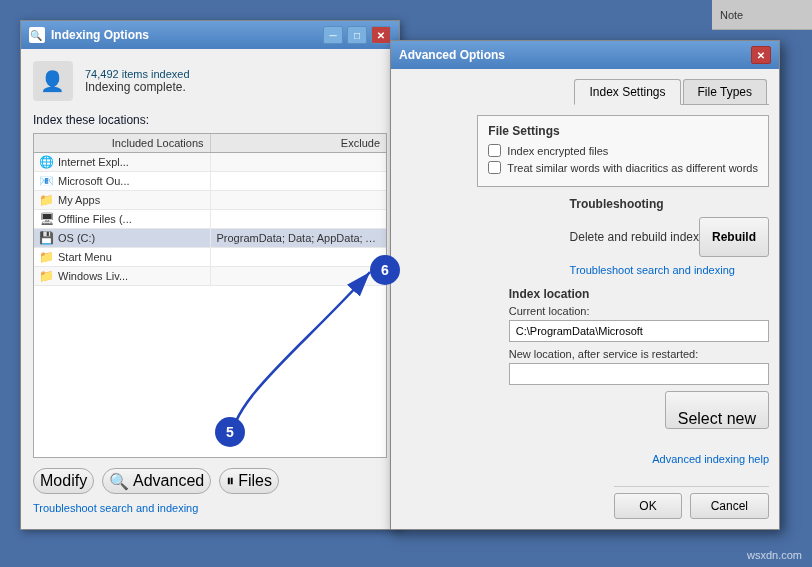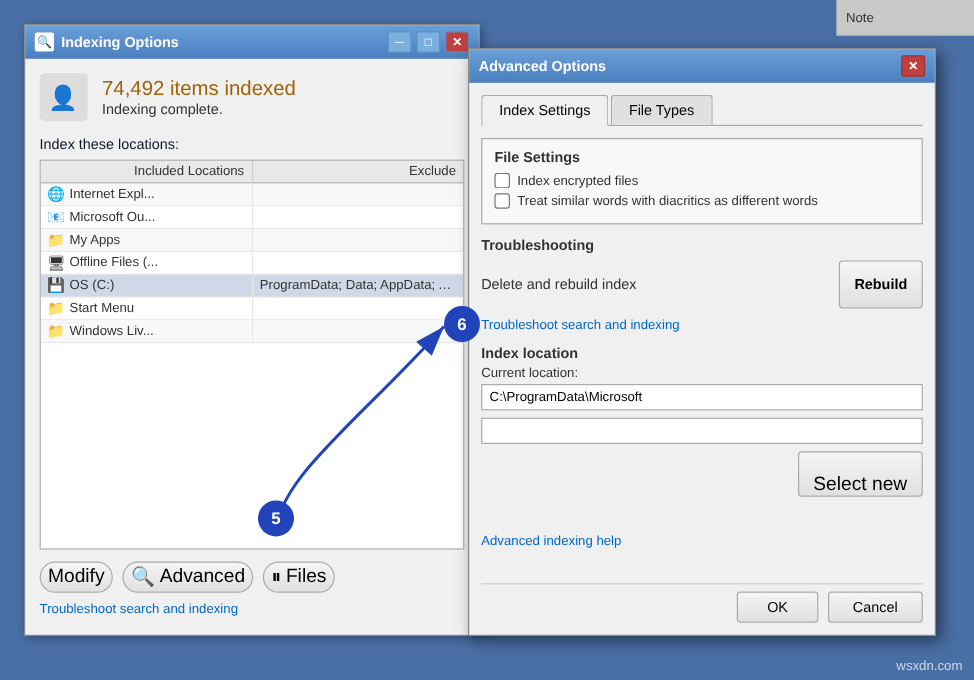--- a/index.html
+++ b/index.html
@@ -105,21 +105,21 @@
       height: 40px;
       margin-right: 12px;
       background: #ddd;
       border-radius: 4px;
       display: flex;
       align-items: center;
       justify-content: center;
       font-size: 20px;
     }
     .index-info { flex: 1; }
-    .items-count { font-size: 17px; color: #a16207; }
+    .items-count { font-size: 11px; color: #0c4a6e; }
     .index-complete { font-size: 12px; color: #333; }
 
     .section-label {
       font-size: 12px;
       color: #0f172a;
       margin-bottom: 6px;
     }
 
     .locations-table {
       border: 1px solid #aaa;
@@ -235,20 +235,21 @@
       font-size: 10px;
       color: white;
       cursor: pointer;
     }
 
     .dialog-content {
       padding: 10px;
       height: calc(100% - 28px);
       display: flex;
       flex-direction: column;
+      align-items: flex-end;
     }
 
     
     .tabs {
       display: flex;
       border-bottom: 1px solid #aaa;
       margin-bottom: 10px;
     }
     .tab {
       padding: 5px 14px;
@@ -447,21 +448,21 @@
       height: 567px;
       pointer-events: none;
       z-index: 9;
     }
 
     
     .note-area {
       position: absolute;
       top: 0;
       right: 0;
-      width: 115px;
+      width: 100px;
       height: 30px;
       background: #c8c8c8;
       border-bottom: 1px solid #aaa;
       display: flex;
       align-items: center;
       padding: 0 8px;
       font-size: 11px;
       color: #333;
       z-index: 5;
       text-align: center;
@@ -611,20 +612,21 @@
         <span class="troubleshoot-label">Delete and rebuild index</span>
         <button class="dialog-btn">Rebuild</button>
       </div>
       <a class="trouble-link">Troubleshoot search and indexing</a>
     </div>
 
     <div class="index-location-section">
       <div class="location-label">Index location</div>
       <div class="current-loc-label">Current location:</div>
       <div class="location-display">C:\ProgramData\Microsoft</div>
+      <div class="new-loc-label">New location, after service is restarted:</div>
       <div class="clearfix">
         <input class="new-loc-input" type="text" style="">
         <button class="select-new-btn">Select new</button>
       </div>
     </div>
 
     <a class="advanced-help-link">Advanced indexing help</a>
 
     <div class="dialog-footer">
       <button class="footer-btn ok-btn">OK</button>

